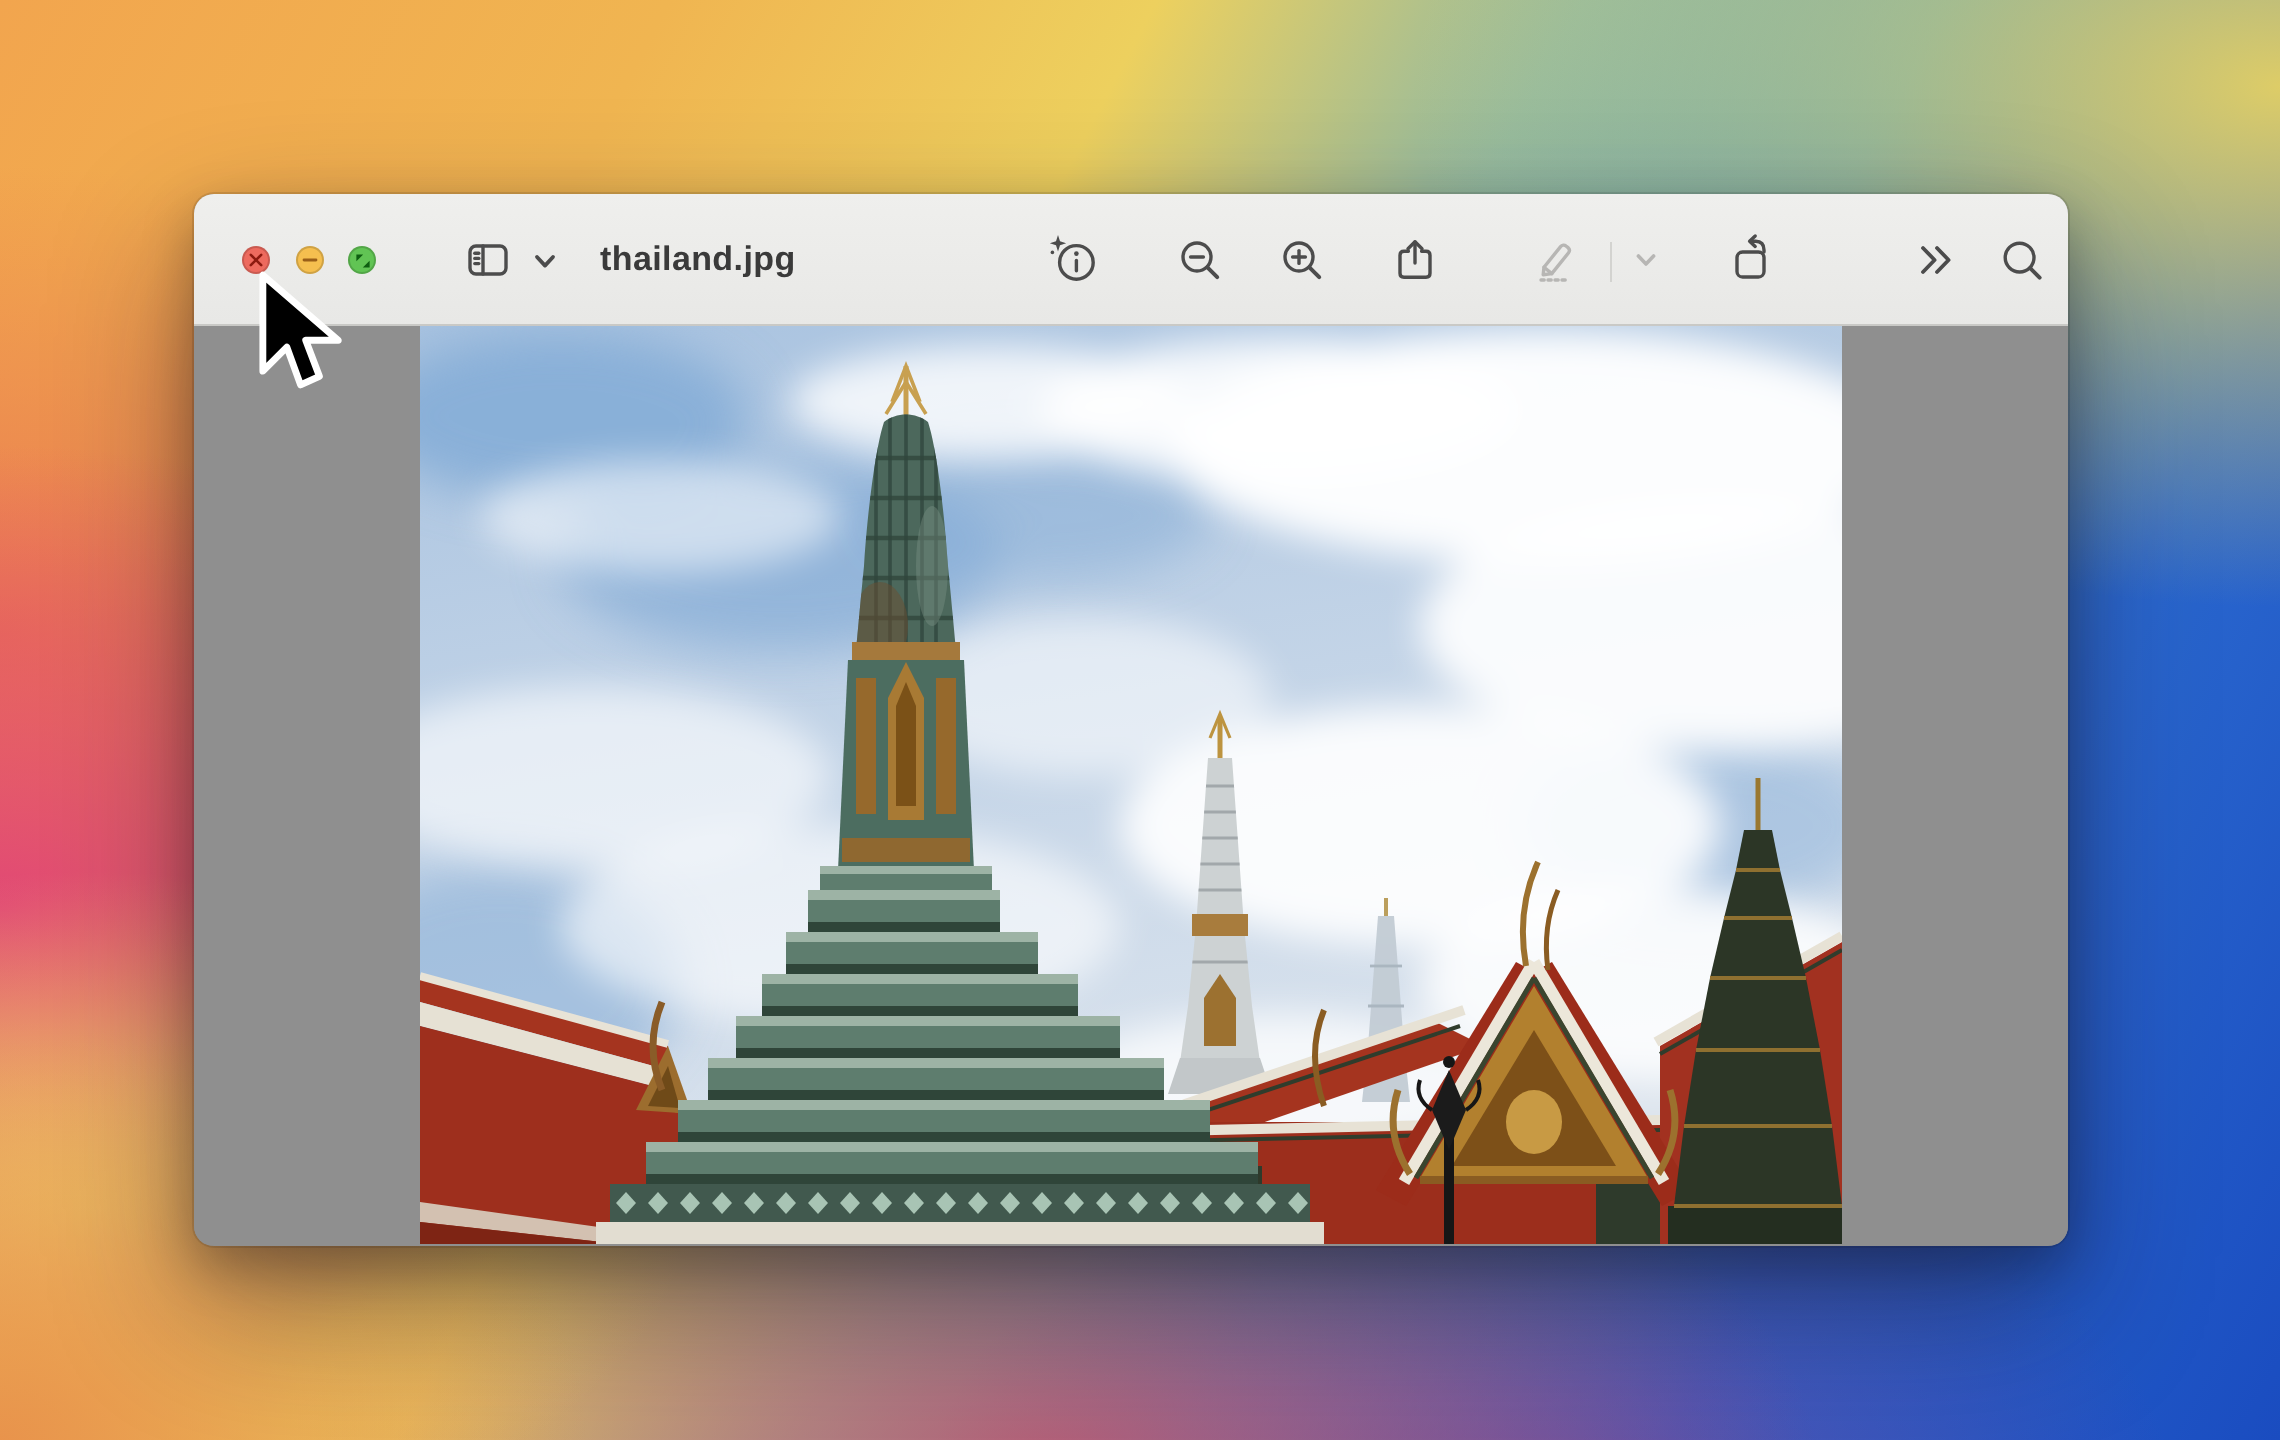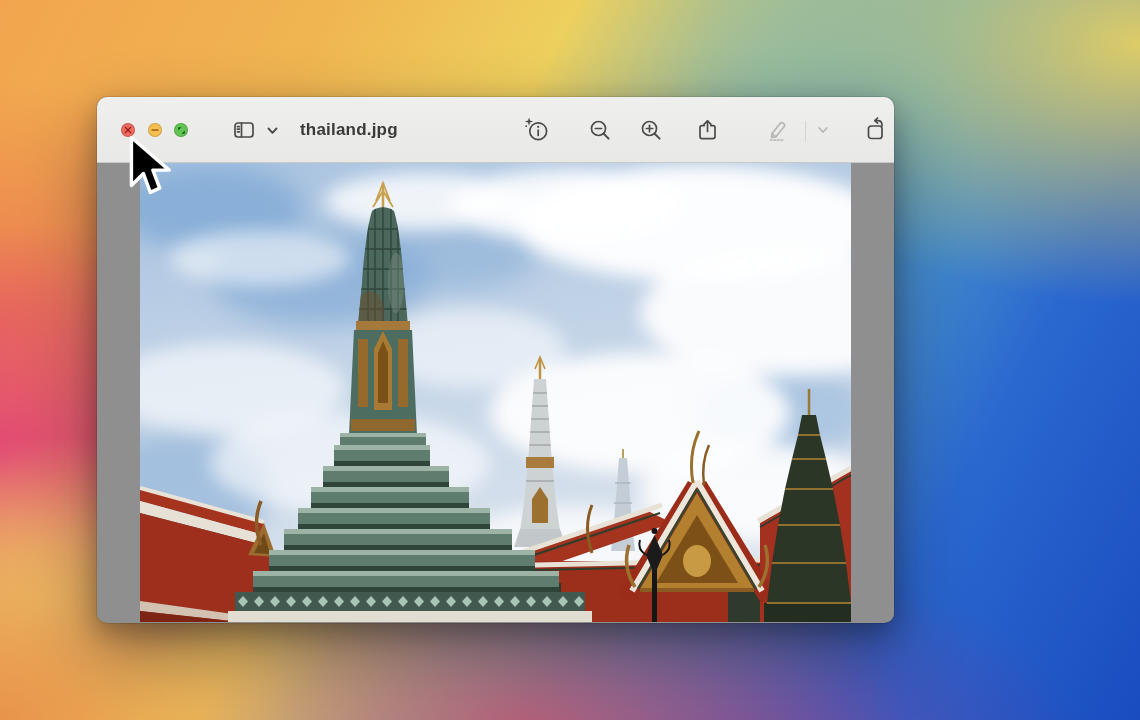--- a/index.html
+++ b/index.html
@@ -15,21 +15,21 @@
       radial-gradient(ellipse 460px 260px at 4% 84%, rgba(236,201,106,0.95), rgba(236,201,106,0) 65%),
       radial-gradient(ellipse 560px 340px at 0% 63%, rgba(224,64,120,0.92), rgba(224,64,120,0) 68%),
       radial-gradient(ellipse 520px 360px at 0% 44%, rgba(233,112,79,0.85), rgba(233,112,79,0) 65%),
       radial-gradient(ellipse 620px 330px at 46% 102%, rgba(211,72,95,0.75), rgba(211,72,95,0) 62%),
       radial-gradient(ellipse 520px 300px at 68% 104%, rgba(118,62,150,0.6), rgba(118,62,150,0) 60%),
       radial-gradient(ellipse 700px 420px at 100% 6%, rgba(240,214,92,0.9), rgba(240,214,92,0) 62%),
       linear-gradient(118deg, #f2a54e 0%, #f0b551 22%, #edd05e 38%, #8fb9a4 52%, #4f9fca 64%, #2a68cf 80%, #1a4cc0 100%);
   }
   
   .window{
-    position:absolute;left:97px;top:97px;width:797px;height:526px;
+    position:absolute;left:97px;top:97px;width:937px;height:526px;
     border-radius:10px;overflow:hidden;
     box-shadow:0 30px 70px rgba(30,15,35,.45), 0 10px 26px rgba(0,0,0,.28), 0 0 0 1px rgba(0,0,0,.10);
     background:#8f8f8f;
   }
   .titlebar{
     position:relative;height:66px;
     background:linear-gradient(#efefed,#e8e8e6);
     border-bottom:1px solid #c9c9c6;
     box-sizing:border-box;
   }

